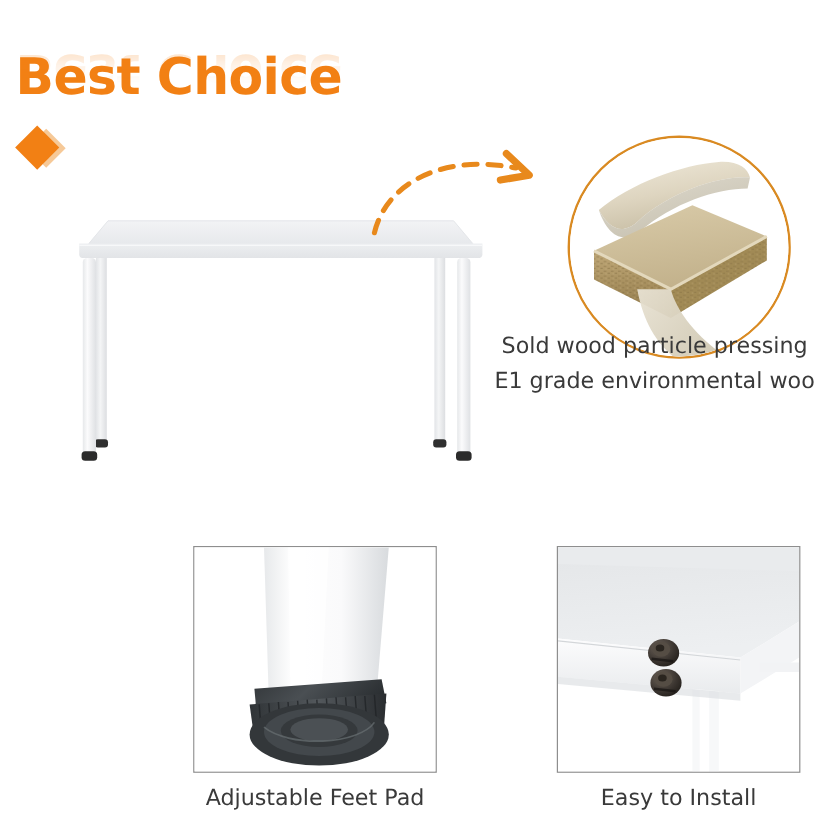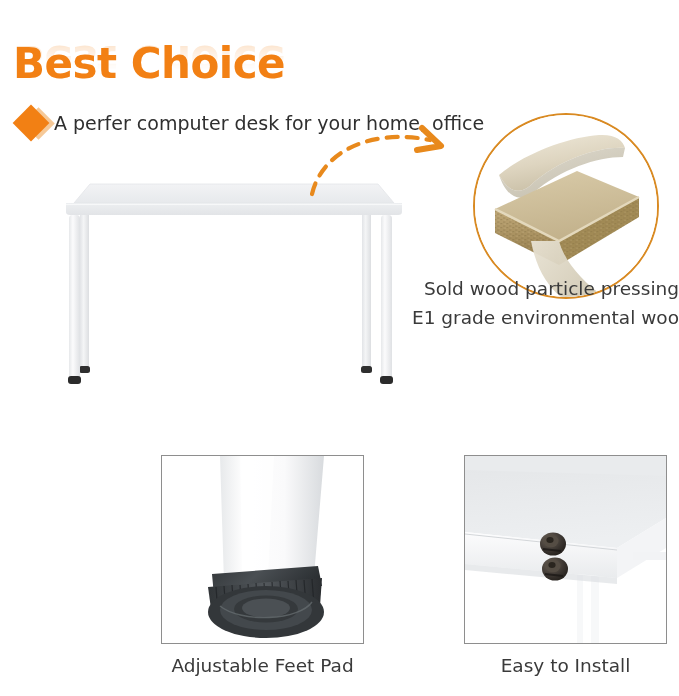--- a/index.html
+++ b/index.html
@@ -135,21 +135,21 @@
     position: absolute;
     inset: 0;
   }
 
   
   .material-text {
     position: absolute;
     left: 412px;
     right: 0;
     top: 274px;
-    text-align: right;
+    text-align: center;
   }
   .material-line {
     font-size: 18.5px;
     color: #3a3a3a;
     line-height: 29px;
     white-space: nowrap;
   }
 
   
   .feature-panels {
@@ -193,21 +193,20 @@
   <div class="title-wrap">
     <div class="headline">Best Choice</div>
     <div class="headline-reflection" aria-hidden="true">Best Choice</div>
   </div>
 
   <div class="subtitle-row">
     <span class="diamond-bullet">
       <span class="dia-shadow"></span>
       <span class="dia-main"></span>
     </span>
-    <span class="subtitle-text">A perfer computer desk for your home, office</span>
   </div>
 
 </div>
 
 <div class="desk-scene">
   <svg width="380" height="220" viewBox="0 0 380 220">
     <defs>
       <linearGradient id="topFace" x1="0" y1="0" x2="0" y2="1">
         <stop offset="0%" stop-color="#F2F3F5"></stop>
         <stop offset="100%" stop-color="#E7E9EC"></stop>

